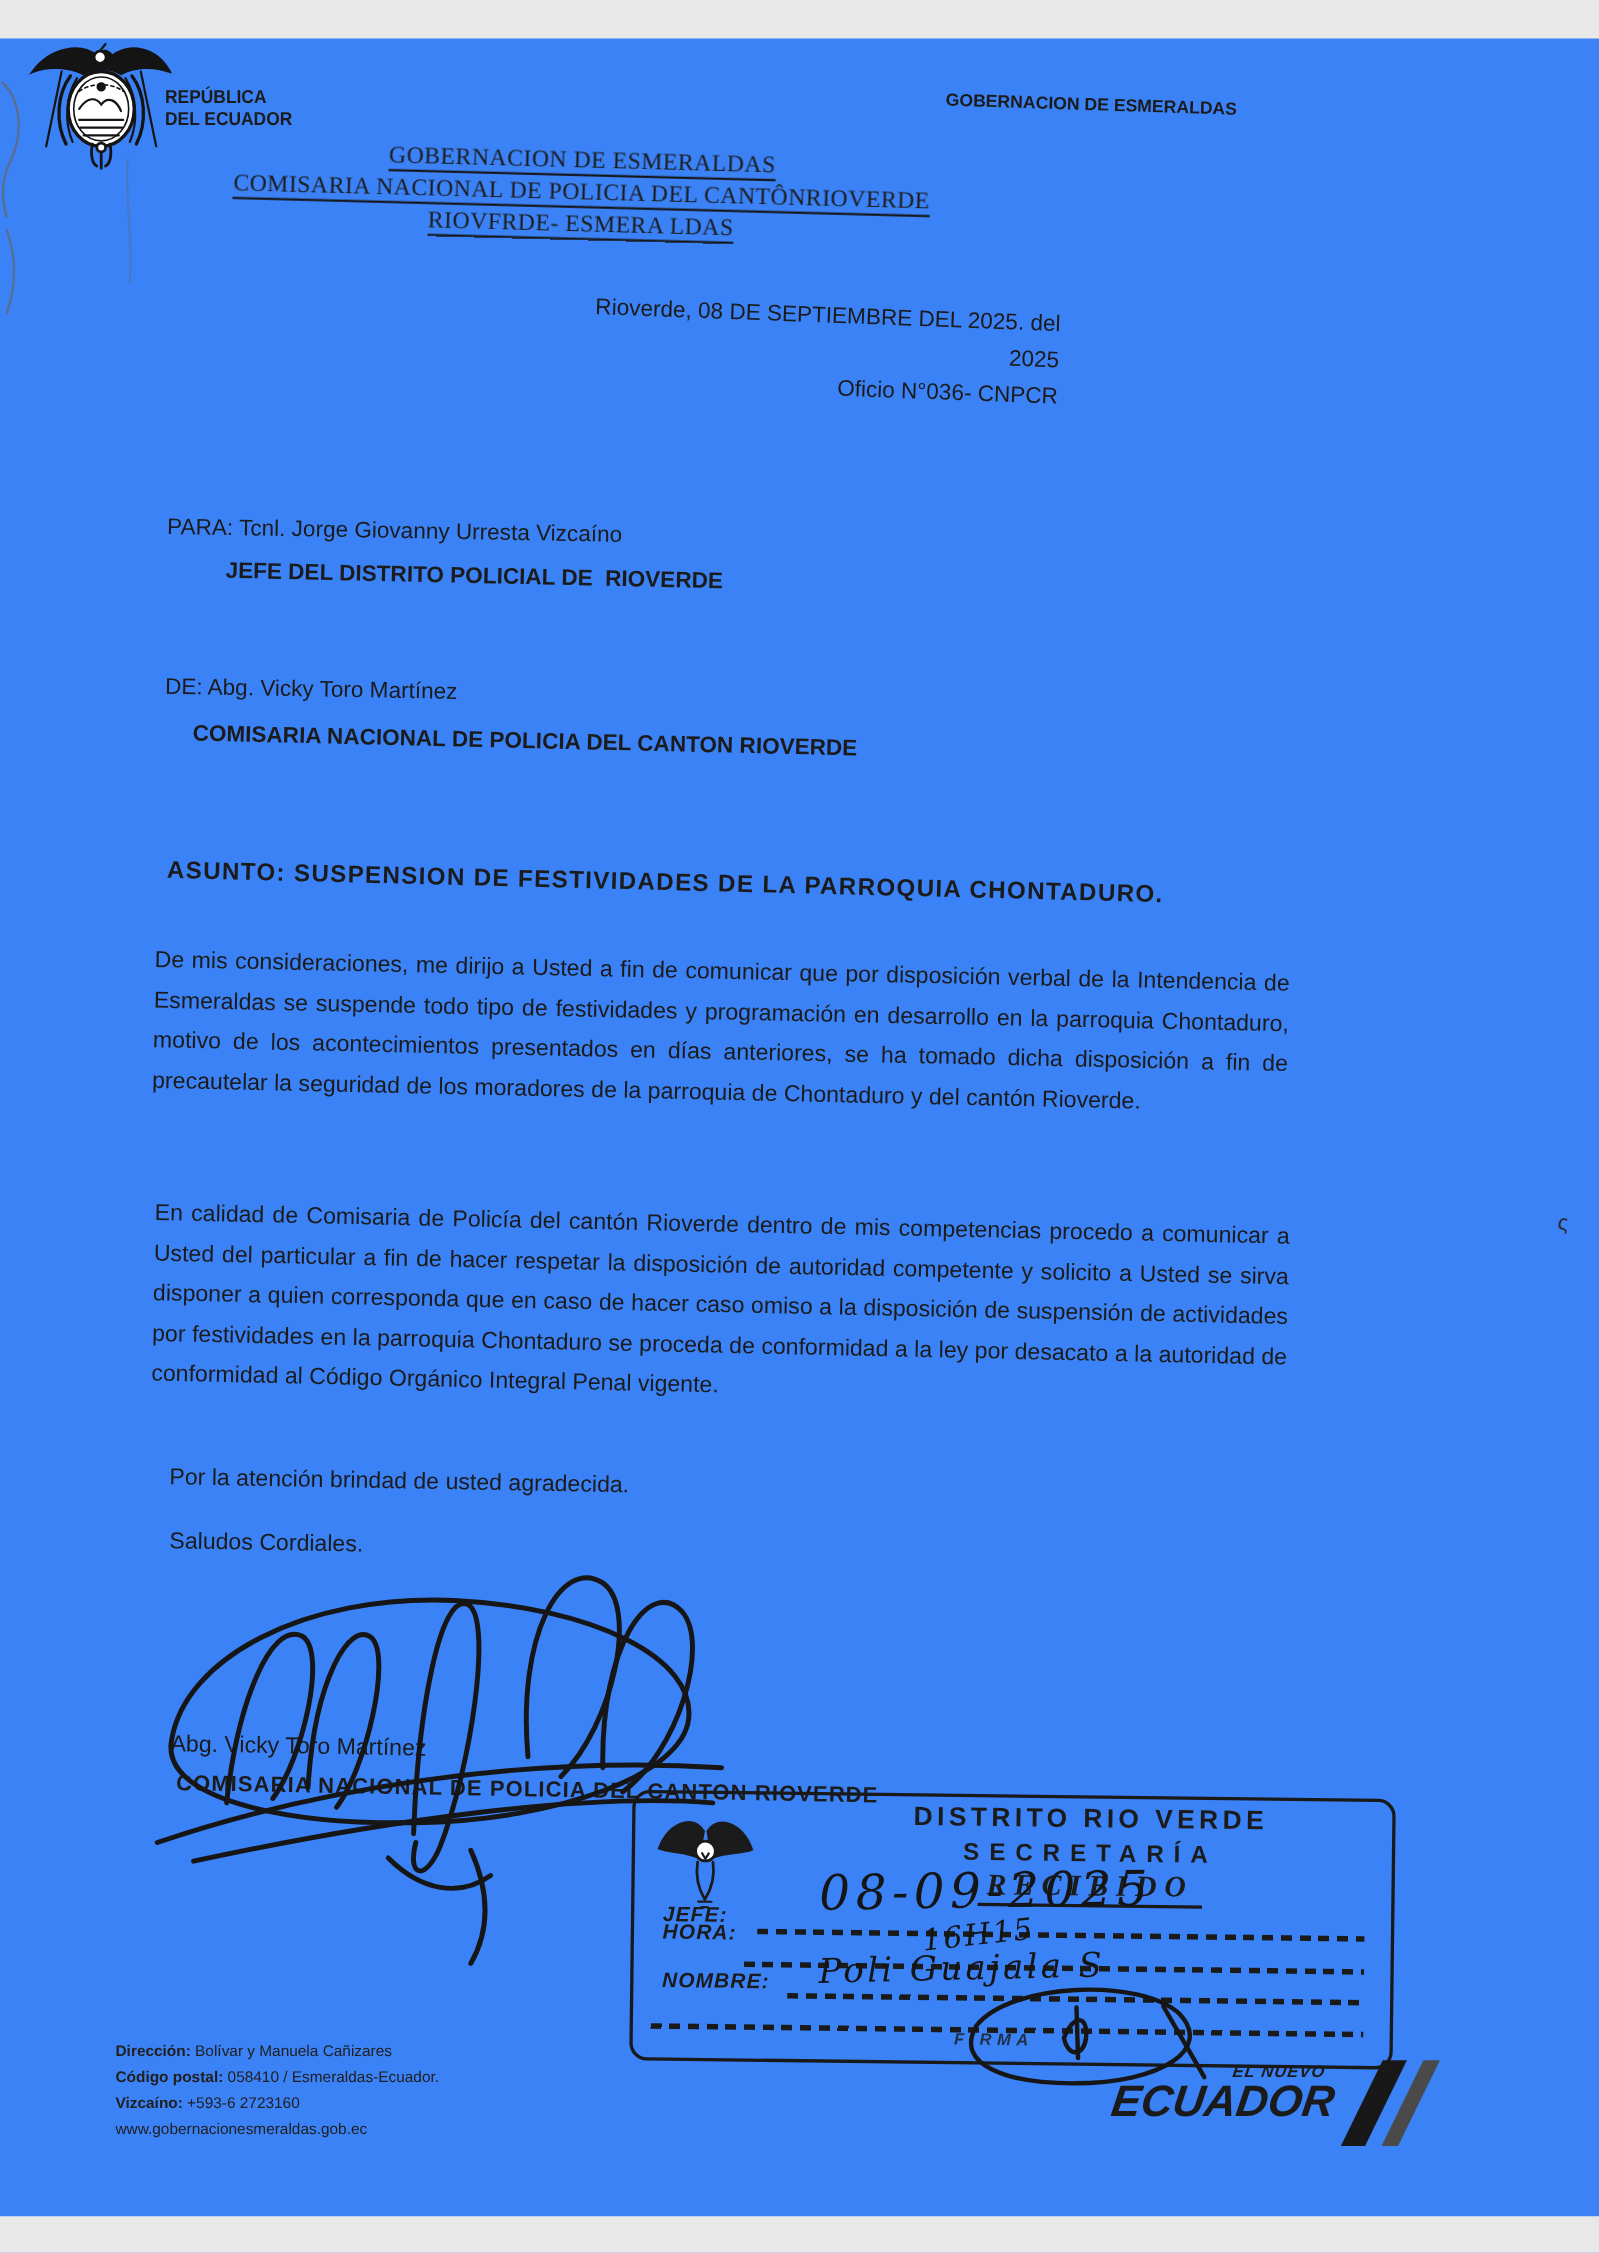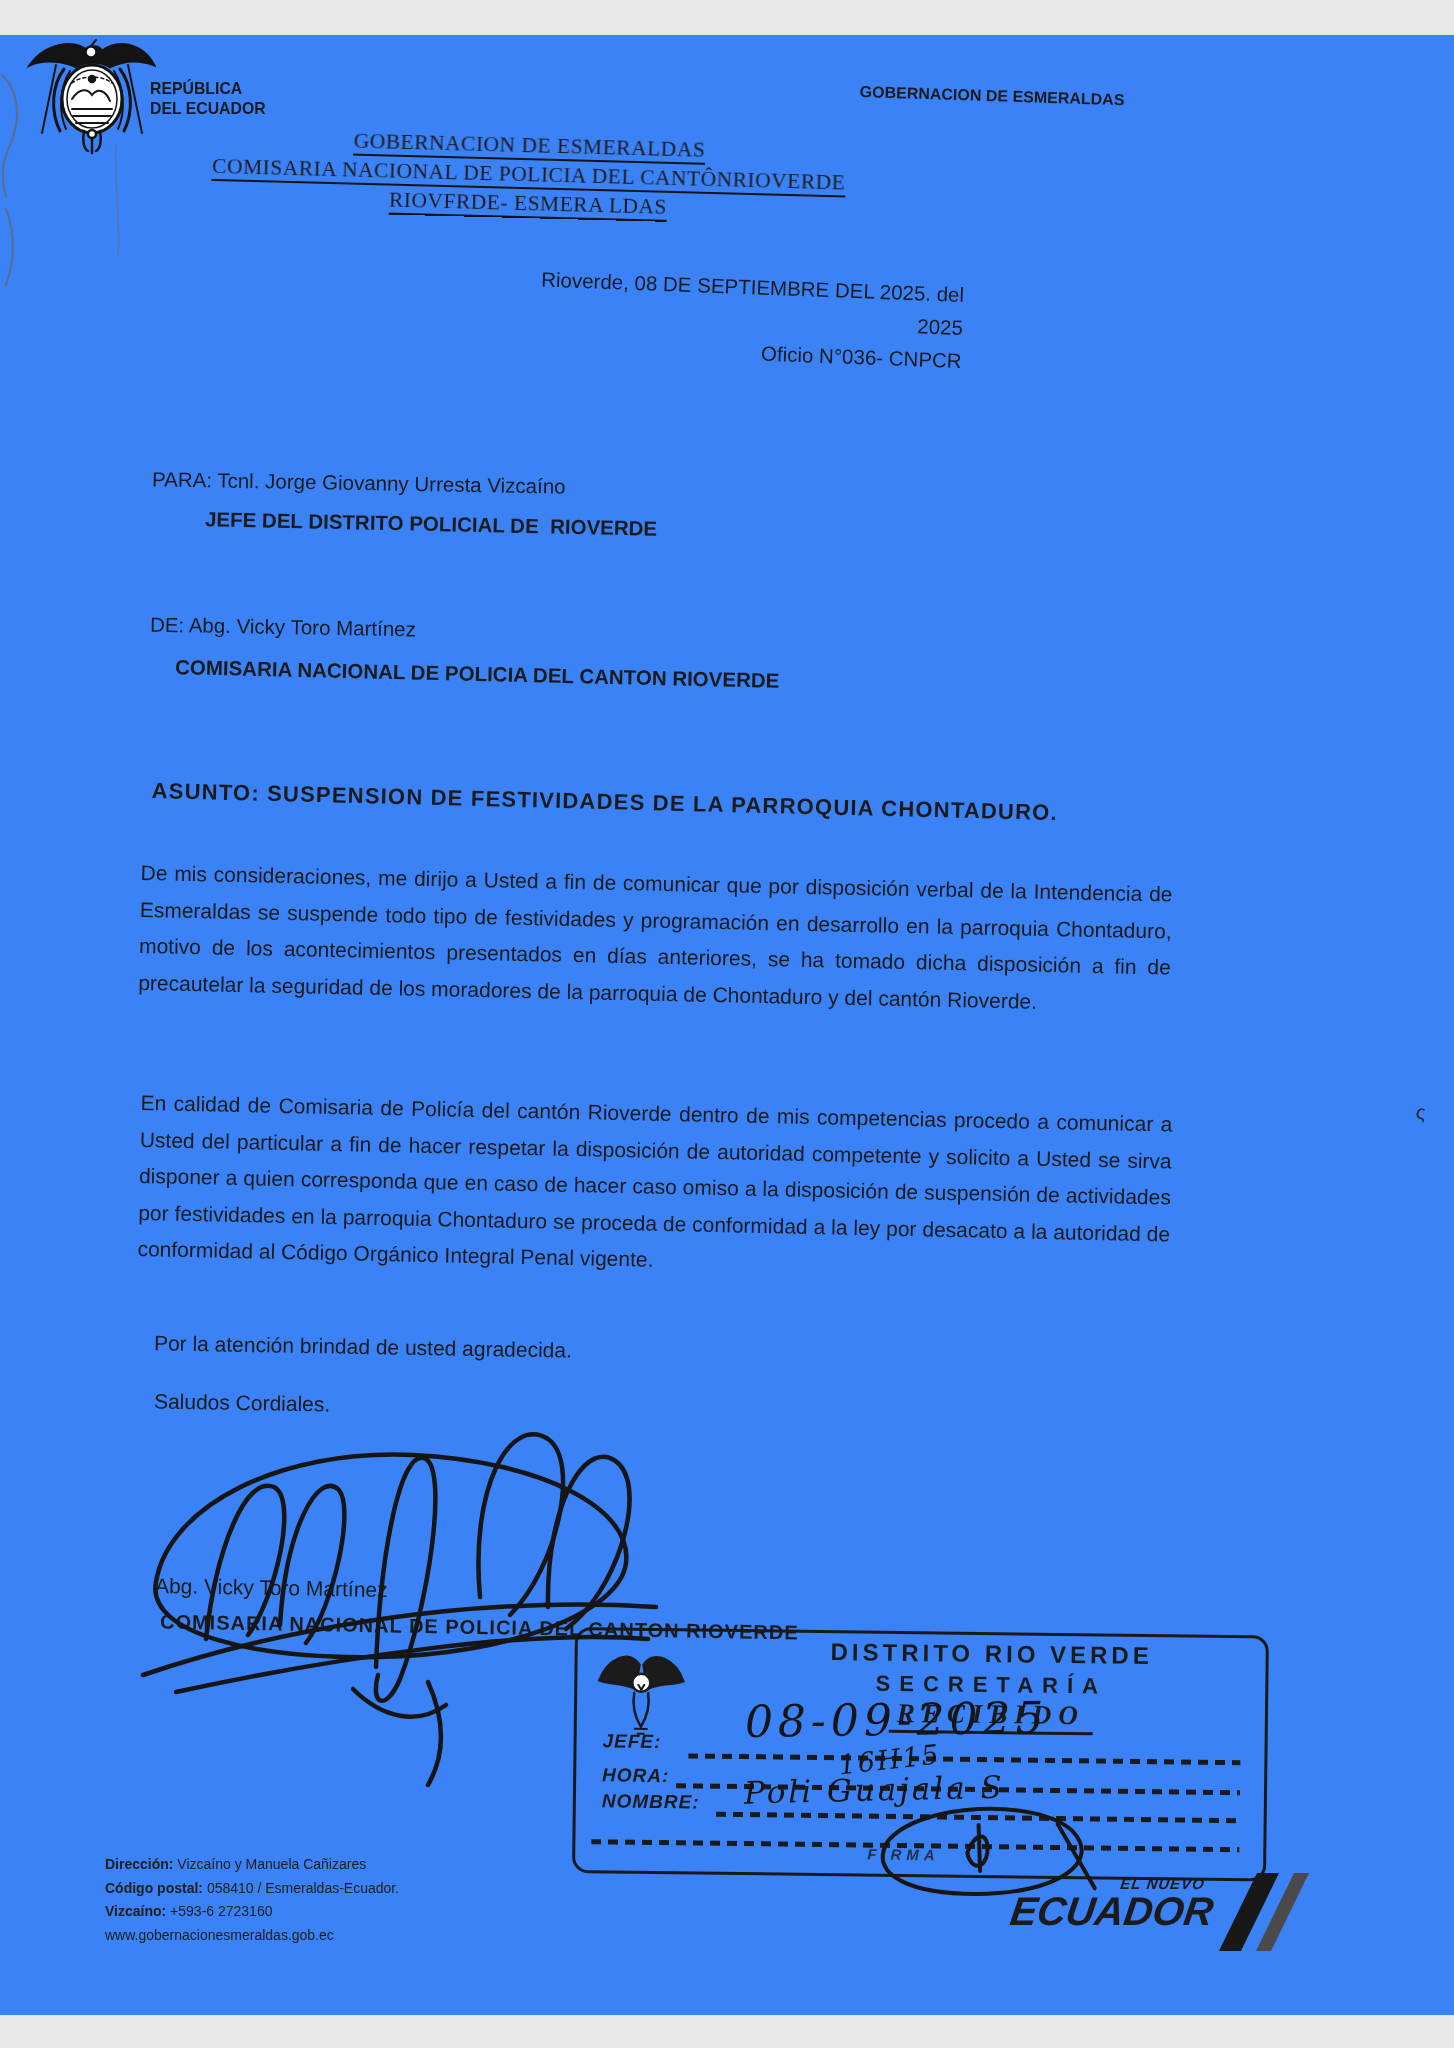--- a/index.html
+++ b/index.html
@@ -53,21 +53,21 @@
   .stamp-org{position:absolute;left:168px;top:5px;width:492px;text-align:center;
              font-weight:bold;font-size:24px;letter-spacing:4px;}
   .stamp-dept{position:absolute;left:168px;top:37px;width:492px;text-align:center;
               font-weight:bold;font-size:22px;letter-spacing:9px;}
   .stamp-status{position:absolute;left:168px;top:64px;width:492px;text-align:center;
                 font-family:"Liberation Serif",serif;font-style:italic;font-weight:bold;
                 font-size:27px;letter-spacing:7px;}
   .stamp-status .u2{border-bottom:3px solid #191919;padding:0 8px 2px;}
   .stamp-label{position:absolute;font-style:italic;font-weight:bold;font-size:19px;letter-spacing:1px;}
   #lbl-fecha{left:26px;top:100px;}
-  #lbl-hora{left:26px;top:134px;}
+  #lbl-hora{left:26px;top:116px;}
   #lbl-nombre{left:26px;top:160px;}
   #lbl-firma{left:292px;top:212px;opacity:.8;font-size:15px;letter-spacing:5px;}
   .dot{position:absolute;height:5px;
        background:repeating-linear-gradient(90deg,#1a1a1a 0 10px,transparent 10px 17px);}
   #dot-fecha{left:112px;top:122px;width:552px;}
   #dot-hora{left:100px;top:152px;width:564px;}
   #dot-nombre{left:140px;top:180px;width:524px;}
   #dot-bottom{left:16px;top:209px;width:648px;}
   .hand{font-family:"DejaVu Serif",serif;font-style:italic;color:#151515;}
   #hw-fecha{position:absolute;left:168px;top:60px;font-size:44px;letter-spacing:5px;
@@ -211,21 +211,21 @@
       <g fill="none" stroke="#161616" stroke-width="4" stroke-linecap="round">
         <path d="M30,48 C60,8 180,2 215,35 C245,66 200,98 120,99 C60,100 10,84 30,48 Z"></path>
         <path d="M110,58 C118,36 132,36 130,58 C128,74 114,76 110,58"></path>
         <path d="M121,30 L123,76"></path>
         <path d="M200,28 L238,92"></path>
       </g>
     </svg>
   </div>
 
   <div class="footer">
-    <div><b>Dirección:</b> <span>Vizcaíno y Manuela Cañizares</span></div>
+    <div><b>Dirección:</b> <span>Bolívar y Manuela Cañizares</span></div>
     <div><b>Código postal:</b> <span>058410 / Esmeraldas-Ecuador.</span></div>
     <div><b>Vizcaíno:</b> <span>+593-6 2723160</span></div>
     <div><b></b> <span>www.gobernacionesmeraldas.gob.ec</span></div>
   </div>
 
   <div class="brand">
     <span class="brand-top">EL NUEVO</span>
     <span class="brand-name">ECUADOR</span>
   </div>
   <div class="slash" id="slash1"></div>

